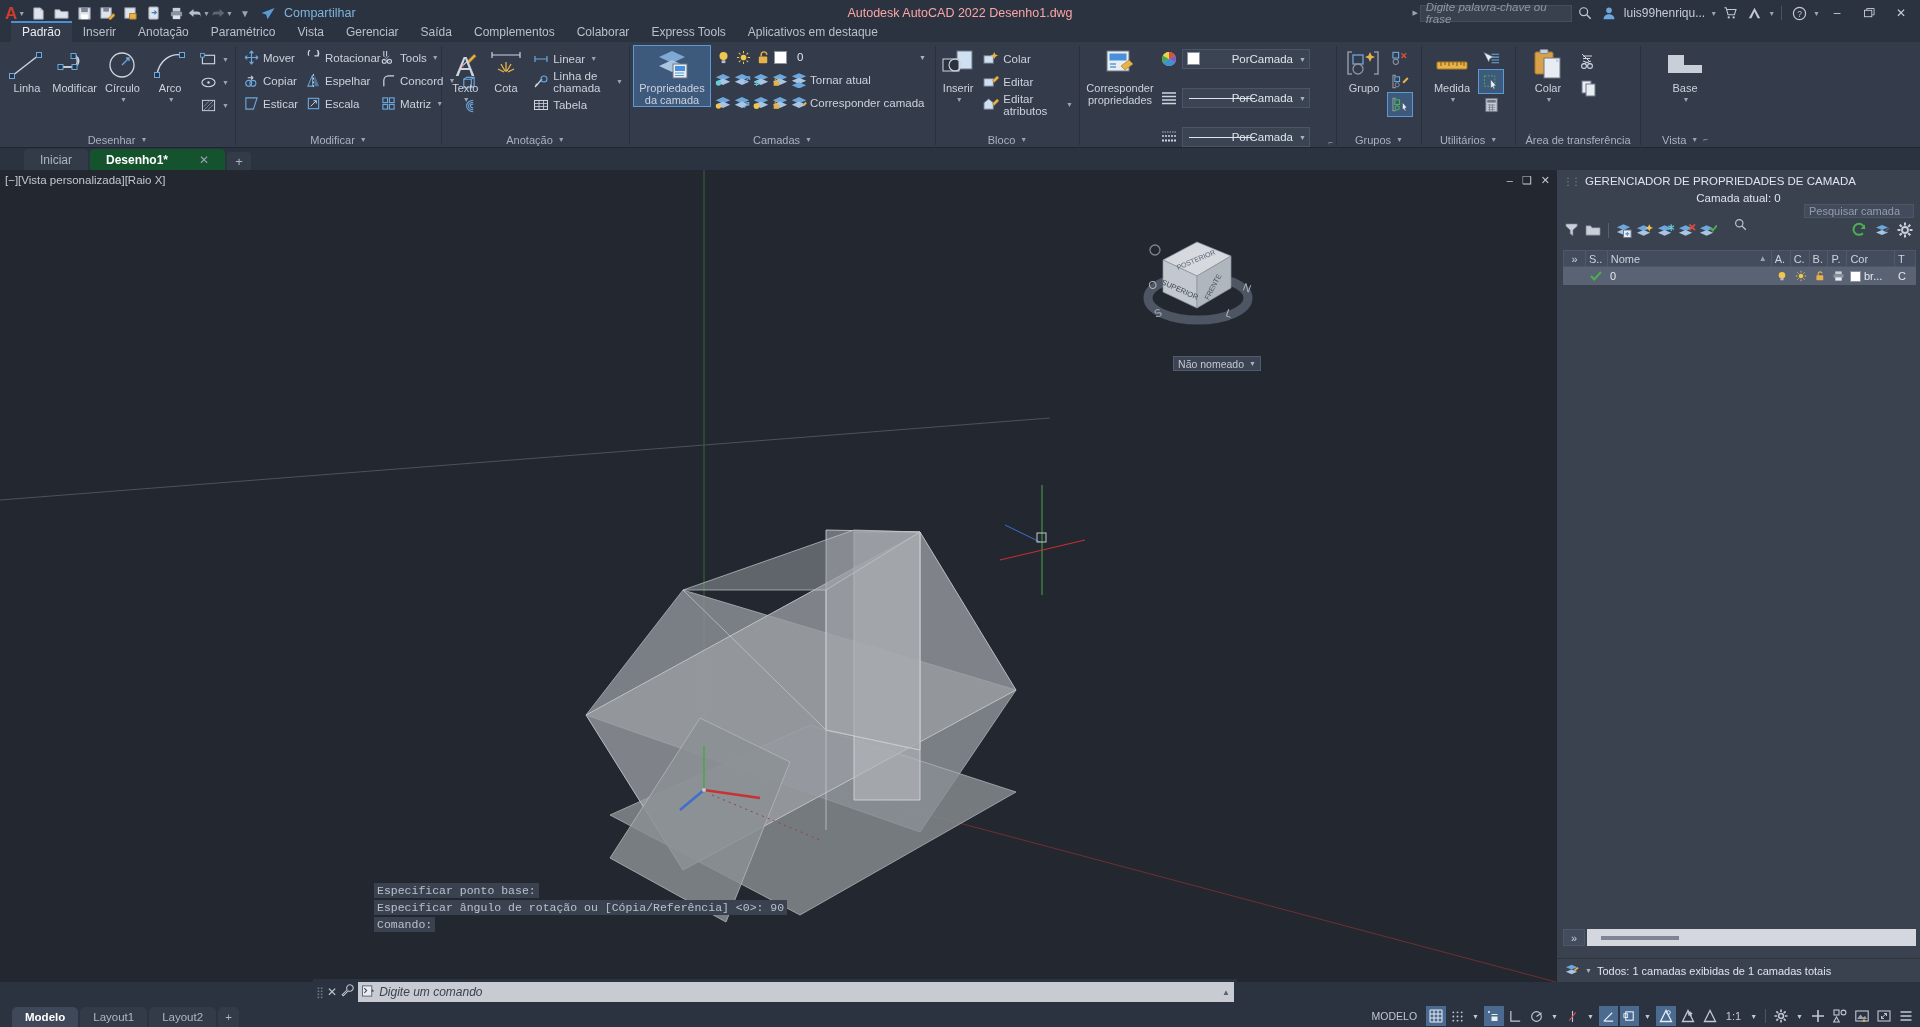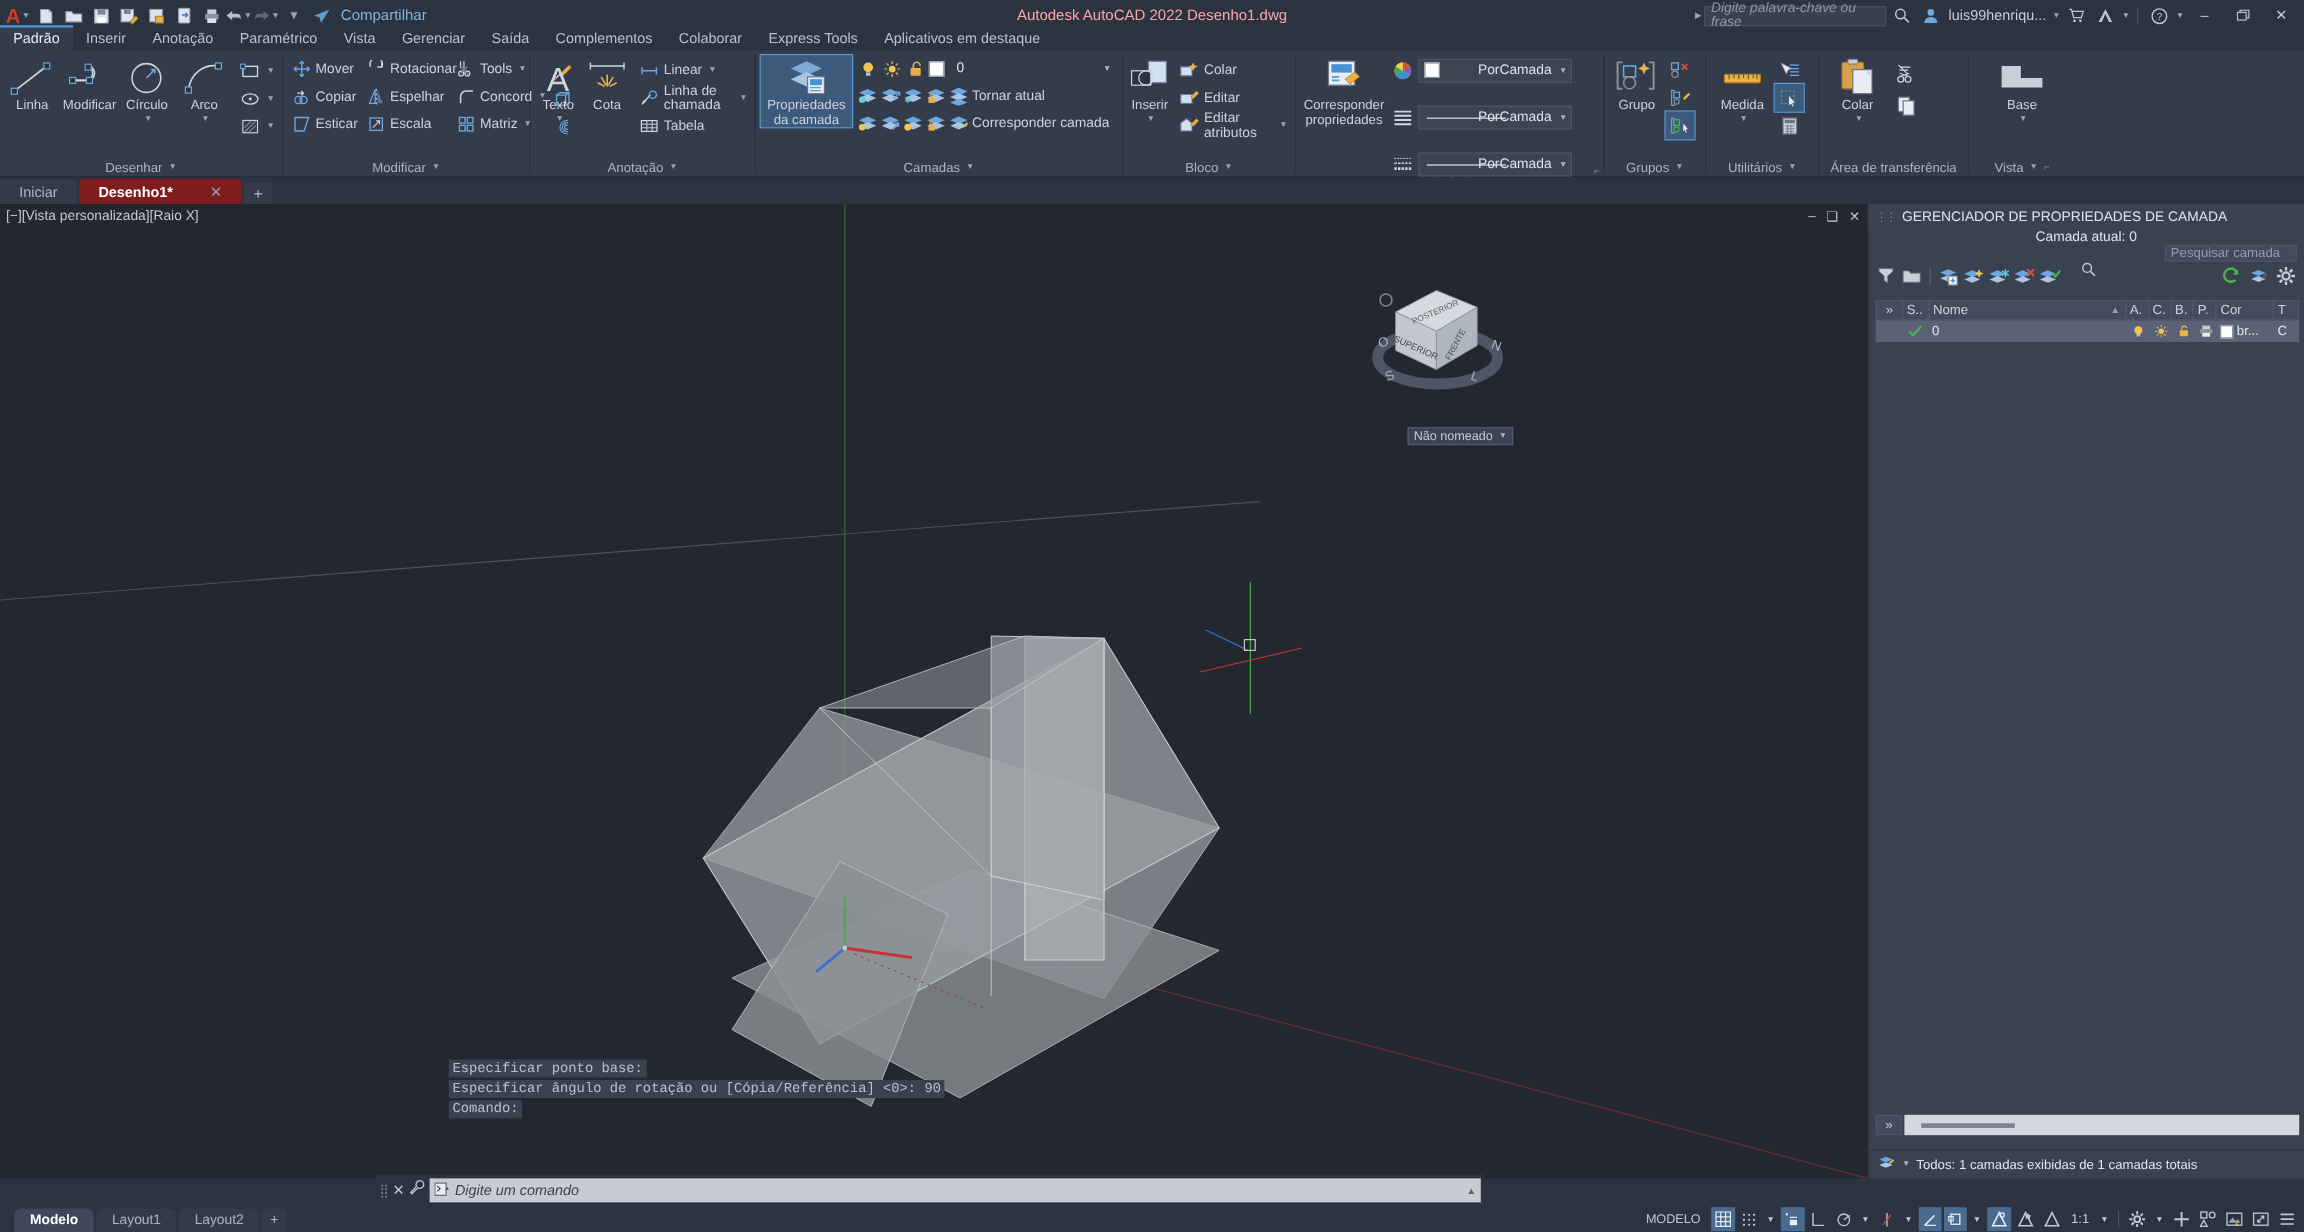--- a/index.html
+++ b/index.html
@@ -39,21 +39,21 @@
     font-size: 11.5px; color: #8e97a6; font-style: italic;
     display: flex; align-items: center; padding-left: 5px;
   }
   .tb-user { font-size: 12px; color: #c7ccd6; padding: 0 2px; }
   .winbtn { width: 30px; height: 26px; display:flex; align-items:center; justify-content:center; font-size: 12px; color: #c8cdd7; }
   .sep-v { width: 1px; height: 14px; background: #4a5263; margin: 0 4px; }
 
   
   .menubar {
     position: absolute; top: 22px; left: 0; width: 1920px; height: 20px;
-    background: #2b3240; display: flex; align-items: flex-end; padding-left: 0;
+    background: #2b3240; display: flex; align-items: flex-end; padding-left: 11px;
   }
   .mtab {
     font-size: 12px; color: #b9c0cc; padding: 2px 11px 3px; line-height: 14px;
   }
   .mtab.active { background: #343c4b; color: #e8ecf2; border-top: 2px solid #4a90d9; }
 
   
   .ribbon {
     position: absolute; top: 42px; left: 0; width: 1920px; height: 106px;
     background: #343c4b; border-bottom: 1px solid #20262f;
@@ -87,28 +87,28 @@
   }
   .prop-combo .lbl { margin-right: 12px; }
   .combo-arrow { position: absolute; right: 3px; font-size: 7px; color: #aab2c0; }
   .swatch { width: 13px; height: 13px; background: #fff; border: 1px solid #8b93a1; margin-right: 5px; }
   .ltline { position:absolute; left: 6px; right: 54px; top: 9px; height:1px; background:#dfe4ec; }
   .exp-arrow { position: absolute; right: 3px; bottom: 1px; font-size: 8px; color: #8d95a4; }
 
   
   .filetabs {
     position: absolute; top: 148px; left: 0; width: 1920px; height: 22px;
-    background: #2b3240; display: flex; align-items: flex-end; padding-left: 0;
+    background: #2b3240; display: flex; align-items: flex-end; padding-left: 24px;
   }
   .ftab {
     height: 21px; padding: 0 16px; display: flex; align-items: center; gap: 10px;
     font-size: 12px; color: #aeb5c2; background: #333b49;
     border-radius: 4px 4px 0 0; margin-right: 2px;
   }
-  .ftab.active { background: #7f1d1d; color: #fff; font-weight: bold; gap: 31px; }
+  .ftab.active { background: #14532d; color: #fff; font-weight: bold; gap: 31px; }
   .ftab .x { font-size: 12px; color: #9aa3b2; font-weight: normal; }
   .ftab-plus { width: 24px; height: 18px; background: #333b49; border-radius: 3px 3px 0 0;
                display:flex; align-items:center; justify-content:center; color:#aeb5c2; font-size: 13px; }
 
   
   .canvas {
     position: absolute; top: 170px; left: 0; width: 1556px; height: 812px;
     background: #232830; overflow: hidden;
   }
   .vp-label {

